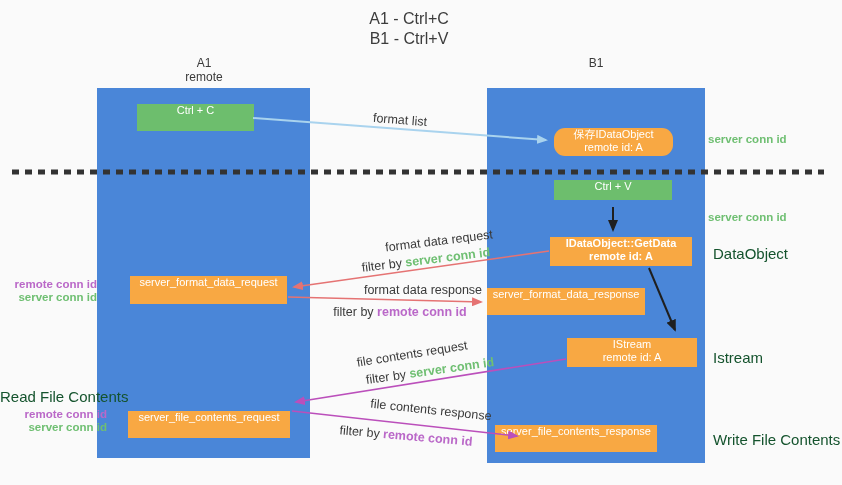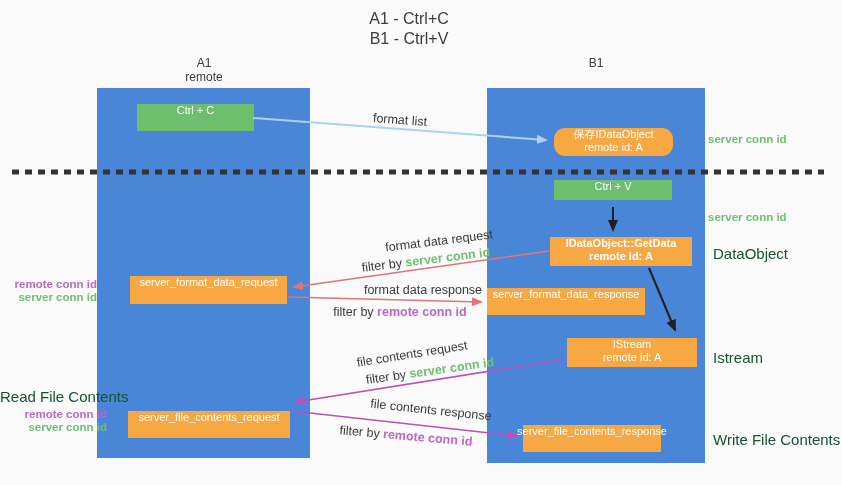--- a/index.html
+++ b/index.html
@@ -84,21 +84,21 @@
 <div class="abs node orange z-node" style="left:487px;top:288px;width:158px;height:27px;">
   <span>server_format_data_response</span>
 </div>
 <div class="abs node orange z-node" style="left:567px;top:338px;width:130px;height:29px;">
   <span>IStream</span>
   <span>remote id: A</span>
 </div>
 <div class="abs node orange z-node" style="left:128px;top:392px;width:162px;height:27px;margin-top:19px;">
   <span>server_file_contents_request</span>
 </div>
-<div class="abs node orange z-node" style="left:523px;top:425px;width:138px;height:27px;">
+<div class="abs node orange z-node" style="left:495px;top:425px;width:162px;height:27px;">
   <span>server_file_contents_response</span>
 </div>
 
 <svg class="overlay" width="842" height="485" viewBox="0 0 842 485">
   <defs>
     <marker id="m-blue" markerWidth="11" markerHeight="9" refX="9" refY="4.5" orient="auto" markerUnits="userSpaceOnUse">
       <path d="M0,0 L11,4.5 L0,9 z" fill="#a9d3ee"></path>
     </marker>
     <marker id="m-red" markerWidth="11" markerHeight="9" refX="9" refY="4.5" orient="auto" markerUnits="userSpaceOnUse">
       <path d="M0,0 L11,4.5 L0,9 z" fill="#e57373"></path>

